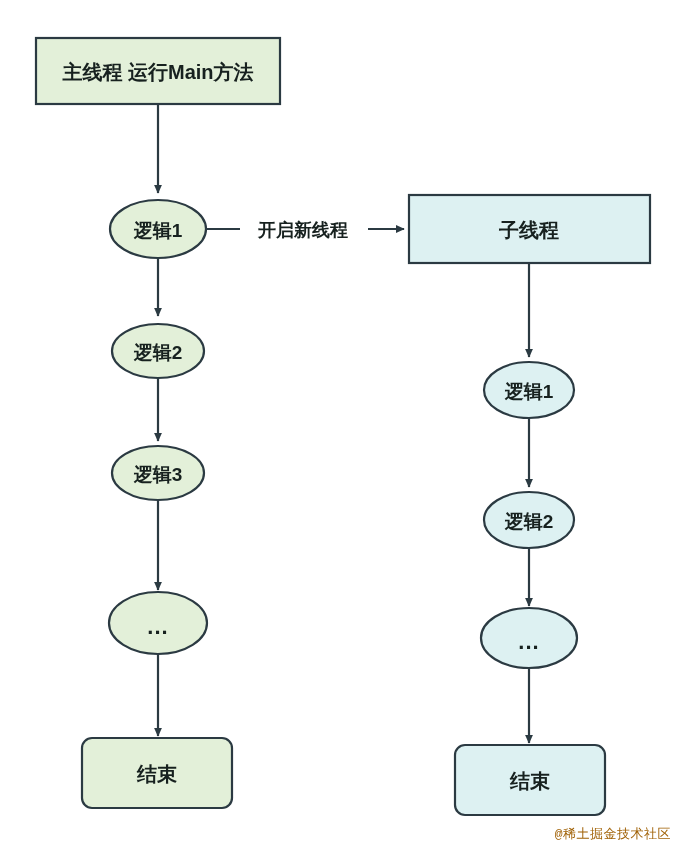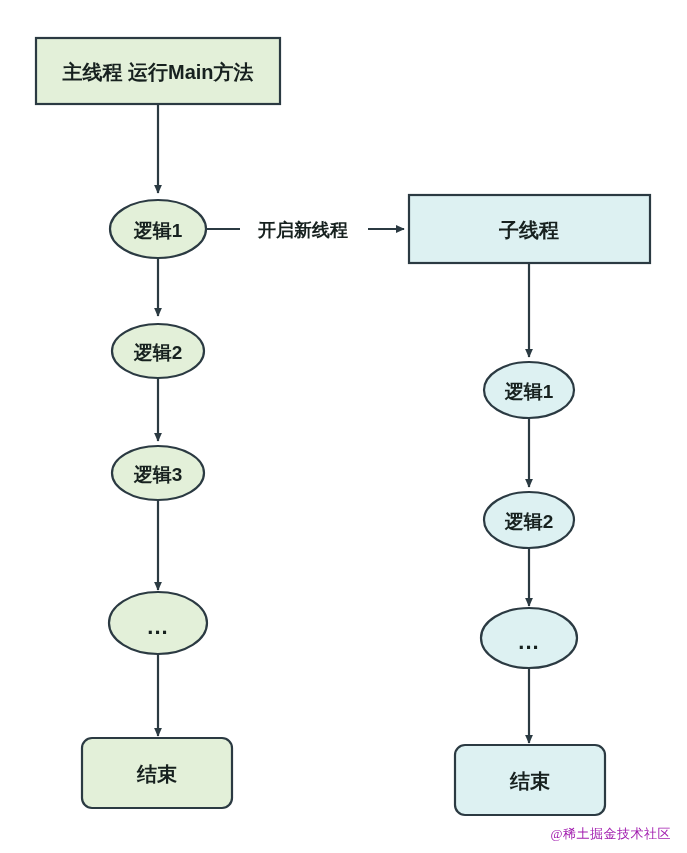--- a/index.html
+++ b/index.html
@@ -58,23 +58,23 @@
     font-size: 18px;
     font-weight: 700;
     fill: #17211f;
     text-anchor: middle;
     dominant-baseline: central;
   }
   .watermark-text {
     position: absolute;
     right: 16px;
     bottom: 10px;
-    font-family: Liberation Serif, serif;
+    font-family: Liberation Mono, monospace;
     font-size: 13px;
-    color: #a21caf;
+    color: #a16207;
     letter-spacing: 0.5px;
     user-select: none;
     white-space: nowrap;
   }
 </style>
 </head>
 <body>
 
 <div id="diagram-root">
 

